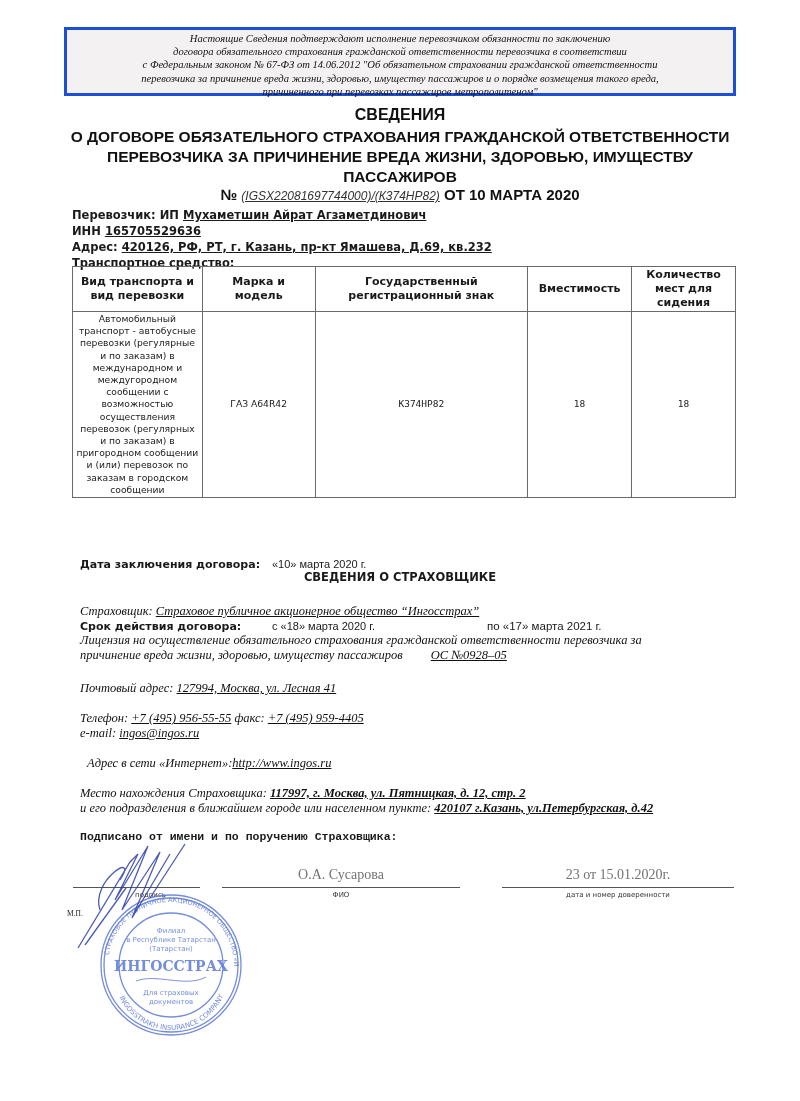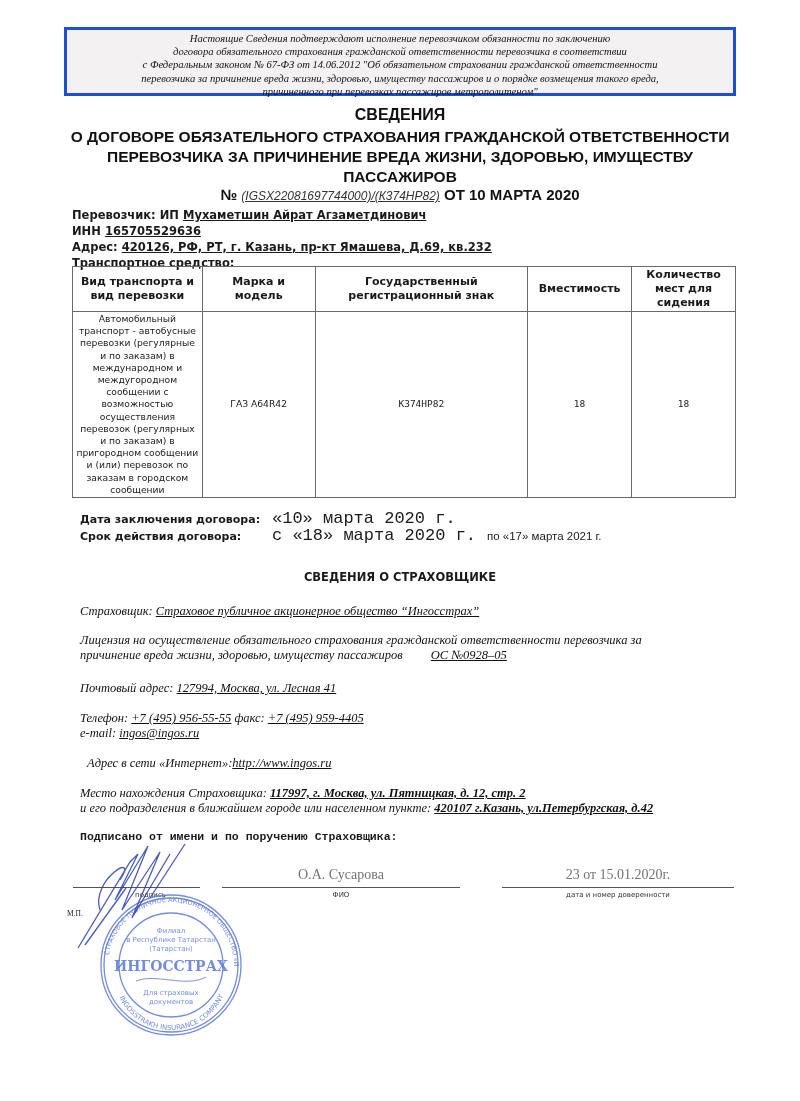--- a/index.html
+++ b/index.html
@@ -32,21 +32,21 @@
       font-family:"DejaVu Sans", sans-serif; color:#1a1a1a;
     }
     table.vt th, table.vt td { border:1px solid #6a6a6a; text-align:center; vertical-align:middle; }
     table.vt th { font-size:11px; font-weight:bold; height:44px; line-height:14px; padding:0 4px; }
     table.vt td { font-size:9.2px; line-height:12.2px; height:185px; padding:0 3px; }
     table.vt td.mono { font-family:"DejaVu Sans Mono", monospace; font-size:9.5px; }
     .dates {
       left:80px; top:511px; font-family:"DejaVu Sans", sans-serif; font-size:11px; line-height:16px;
     }
     .dates .lbl { font-weight:bold; display:inline-block; width:192px; }
-    .dates .v1 { display:inline-block; width:215px; font-family:Liberation Mono, monospace; font-size:17px; }
+    .dates .v1 { display:inline-block; width:215px; font-family:Liberation Sans, sans-serif; font-size:11px;margin-top:45px; }
     .dates .v2 { font-family:"Liberation Sans", sans-serif; font-size:11.5px;text-align:right; }
     .sec2 {
       left:60px; width:680px; top:570px; text-align:center; font-family:"DejaVu Sans", sans-serif;
       font-size:11.5px; font-weight:bold;
     }
     .ins {
       left:80px; font-family:"Liberation Serif", serif; font-style:italic; font-size:12.5px; line-height:15px; color:#111;
     }
     .ins .b { font-weight:bold; }
     .ins .u { text-decoration:underline; }

